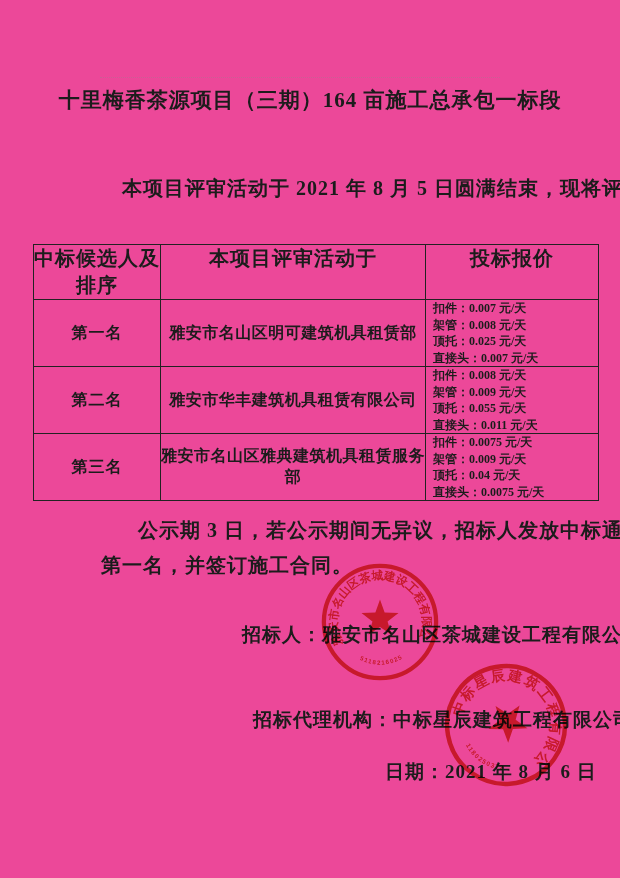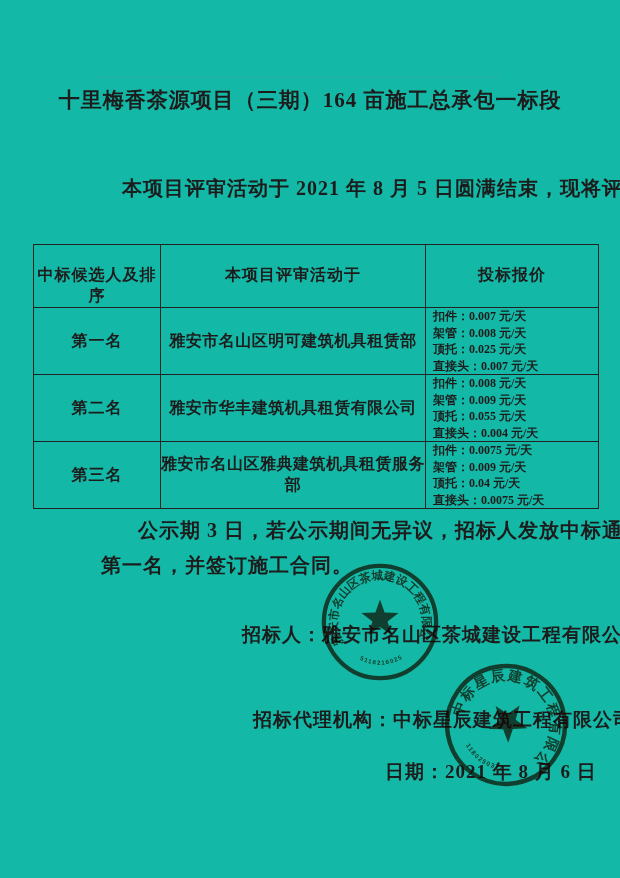--- a/index.html
+++ b/index.html
@@ -1,20 +1,20 @@
 <!DOCTYPE html>
 <html><head>
 <meta charset="utf-8">
 <style>
   html,body{margin:0;padding:0;background:#e8e8e8;}
   .page{
     position:relative;
     width:620px;height:878px;
     margin:0 auto;
-    background:#14b8a6;
+    background:#ec4899;
     overflow:hidden;
     font-family:"Liberation Serif","DejaVu Serif",serif;
     color:#1c1c1c;
   }
   .scan-noise{
     position:absolute;left:100px;top:77px;width:400px;height:0;
     border-top:1px dotted rgba(140,140,140,.35);
   }
   .title{
     position:absolute;left:0;width:620px;text-align:center;
@@ -34,22 +34,22 @@
     width:565px;border-collapse:collapse;table-layout:fixed;
     font-weight:600;
   }
   table.result td,table.result th{
     border:1px solid #222;
     padding:0;vertical-align:middle;
     overflow:hidden;
   }
   tr.hrow{height:38px;}
   tr.hrow th{
-    vertical-align:top;padding-top:20px;
-    font-size:16px;font-weight:600;text-align:center;letter-spacing:1px;
+    vertical-align:top;padding-top:0;
+    font-size:20px;font-weight:600;text-align:center;letter-spacing:1px;
   }
   tr.drow{height:66px;}
   td.rank{text-align:center;font-size:16px;letter-spacing:1px;}
   td.cname{text-align:center;font-size:16px;letter-spacing:.5px;}
   td.prices{vertical-align:middle;}
   td.prices .pline{
     font-size:12px;line-height:16.5px;padding-left:7px;white-space:nowrap;
   }
   .sig{
     position:absolute;font-size:19px;font-weight:600;letter-spacing:1px;white-space:nowrap;
@@ -101,21 +101,21 @@
         <div class="pline">直接头：0.007 元/天</div>
       </td>
     </tr>
     <tr class="drow" style="height:64px">
       <td class="rank">第二名</td>
       <td class="cname">雅安市华丰建筑机具租赁有限公司</td>
       <td class="prices">
         <div class="pline">扣件：0.008 元/天</div>
         <div class="pline">架管：0.009 元/天</div>
         <div class="pline">顶托：0.055 元/天</div>
-        <div class="pline">直接头：0.004 元/天</div>
+        <div class="pline">直接头：0.011 元/天</div>
       </td>
     </tr>
     <tr class="drow">
       <td class="rank">第三名</td>
       <td class="cname">雅安市名山区雅典建筑机具租赁服务部</td>
       <td class="prices">
         <div class="pline">扣件：0.0075 元/天</div>
         <div class="pline">架管：0.009 元/天</div>
         <div class="pline">顶托：0.04 元/天</div>
         <div class="pline">直接头：0.0075 元/天</div>

